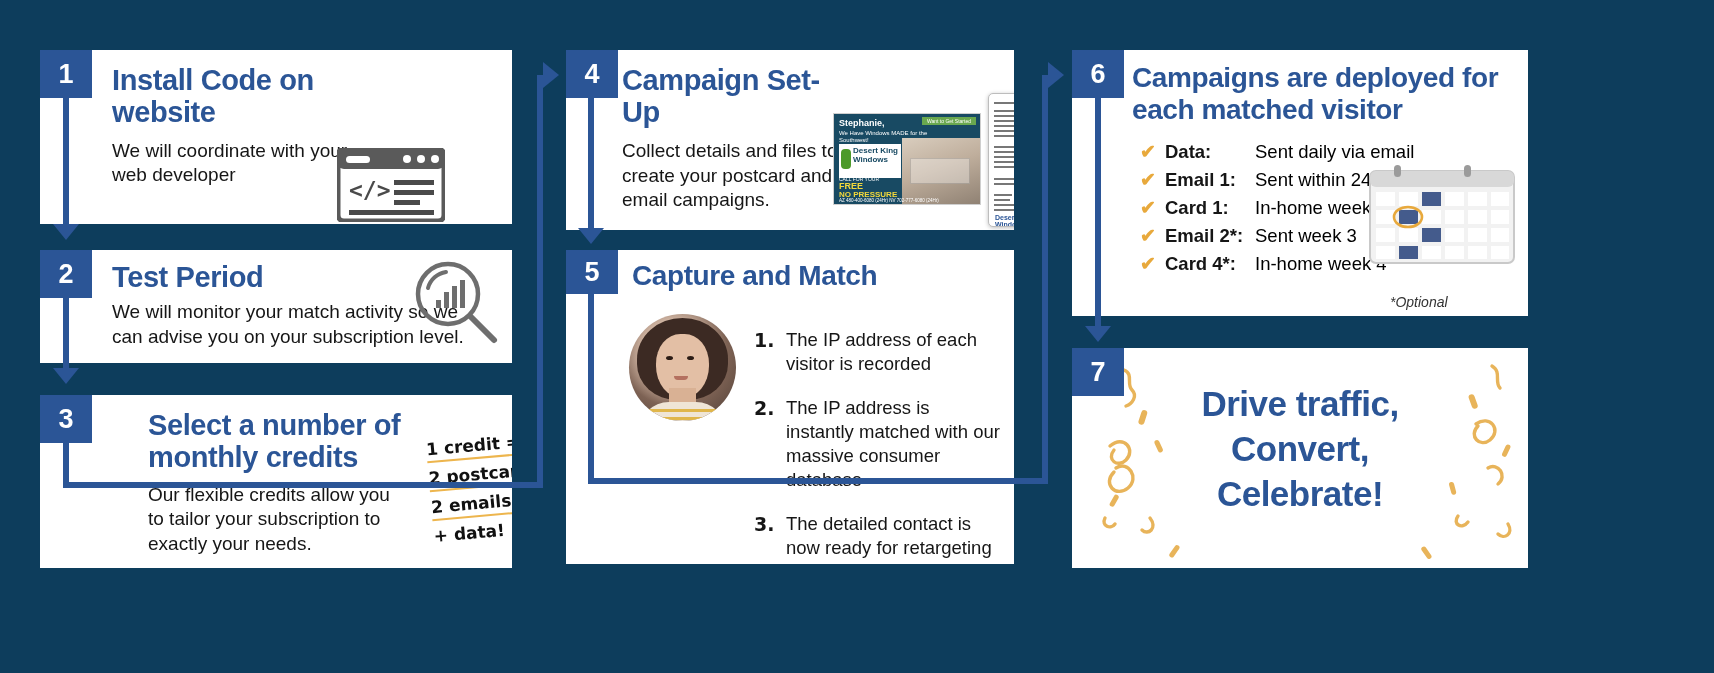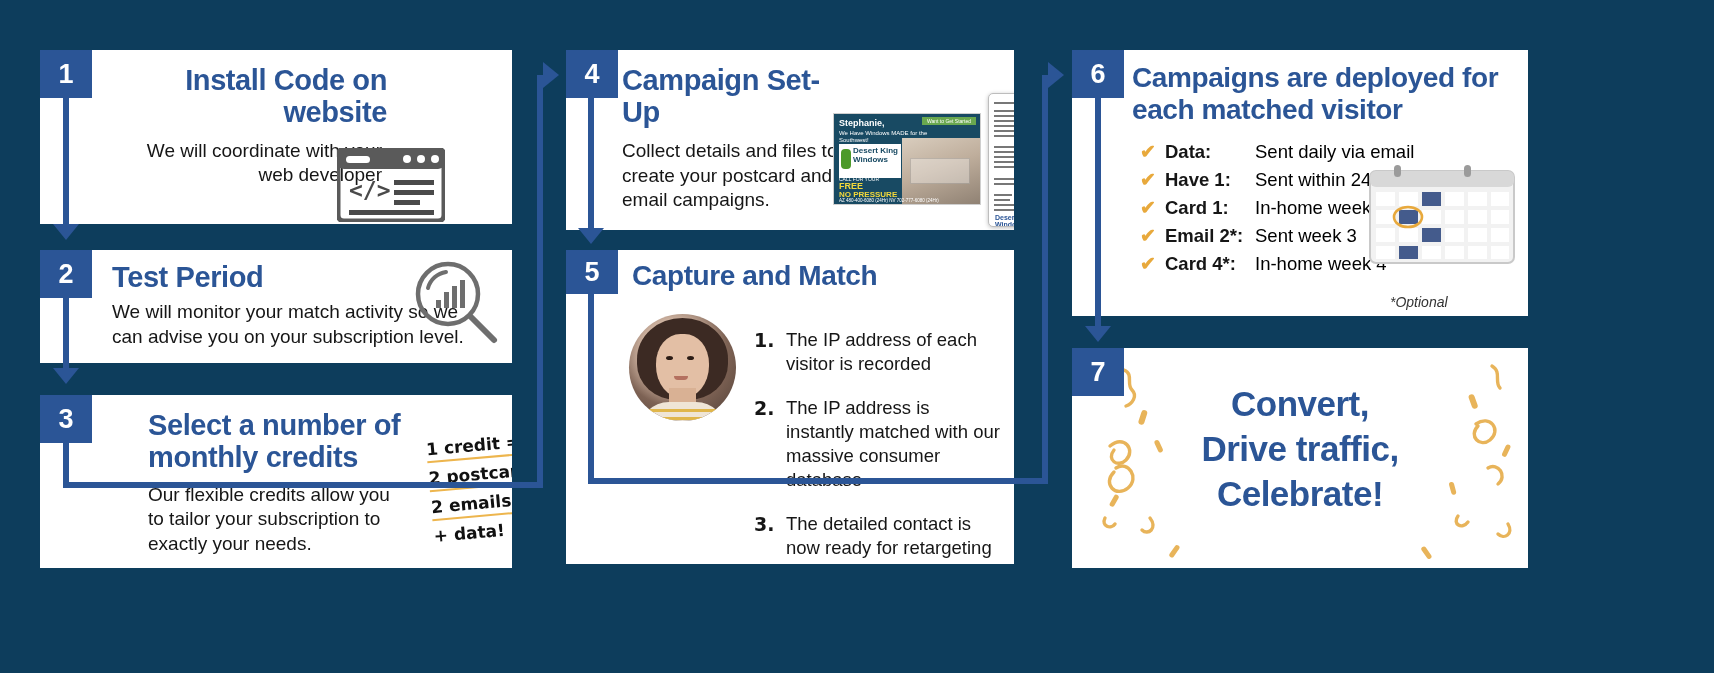--- a/index.html
+++ b/index.html
@@ -52,21 +52,21 @@
   .arrow-right{
     position:absolute;width:0;height:0;
     border-top:13px solid transparent;
     border-bottom:13px solid transparent;
     border-left:16px solid #2b5596;
     z-index:4;
   }
 
   
   #p1{left:40px;top:50px;width:472px;height:174px;}
-  #p1 .inner{padding:14px 0 0 72px;text-align:right;}
+  #p1 .inner{padding:14px 0 0 72px;}
   #p1 .h-title{font-size:29px;line-height:1.12;width:275px;}
   #p1 .body-txt{font-size:19px;line-height:1.28;margin-top:10px;width:270px;}
   #p1 .sidebox{
     position:absolute;right:0;top:0;width:133px;height:174px;
     background:#faeedf;box-sizing:border-box;padding:14px 12px 0 12px;
   }
   #p1 .sidebox p{margin:0;font-size:15px;line-height:1.3;color:#3b3b3b;}
   .browser-ico{position:absolute;left:297px;top:98px;width:108px;height:74px;}
 
   
@@ -343,21 +343,21 @@
     <div class="inner">
       <h2 class="h-title">Campaigns are deployed for each matched visitor</h2>
       <ul class="ticklist">
         <li>
           <span class="tk">✔</span>
           <span class="lbl">Data:</span>
           <span class="val">Sent daily via email</span>
         </li>
         <li>
           <span class="tk">✔</span>
-          <span class="lbl">Have 1:</span>
+          <span class="lbl">Email 1:</span>
           <span class="val">Sent within 24 hours</span>
         </li>
         <li>
           <span class="tk">✔</span>
           <span class="lbl">Card 1:</span>
           <span class="val">In-home week 2</span>
         </li>
         <li>
           <span class="tk">✔</span>
           <span class="lbl">Email 2*:</span>
@@ -433,19 +433,19 @@
         <rect x="40" y="146" width="5" height="13" rx="2.5" transform="rotate(30 42 152)"></rect>
         <rect x="398" y="46" width="6" height="15" rx="3" transform="rotate(-20 401 53)"></rect>
         <rect x="432" y="96" width="5" height="13" rx="2.5" transform="rotate(25 434 102)"></rect>
         <rect x="378" y="134" width="5" height="13" rx="2.5" transform="rotate(-15 380 140)"></rect>
         <rect x="100" y="196" width="5" height="14" rx="2.5" transform="rotate(35 102 203)"></rect>
         <rect x="352" y="198" width="5" height="14" rx="2.5" transform="rotate(-35 354 205)"></rect>
       </g>
     </svg>
 
     <div class="big">
+      <div>Drive traffic,</div>
       <div>Convert,</div>
-      <div>Drive traffic,</div>
       <div>Celebrate!</div>
     </div>
   </div>
 
 </div>
 
 </body></html>

